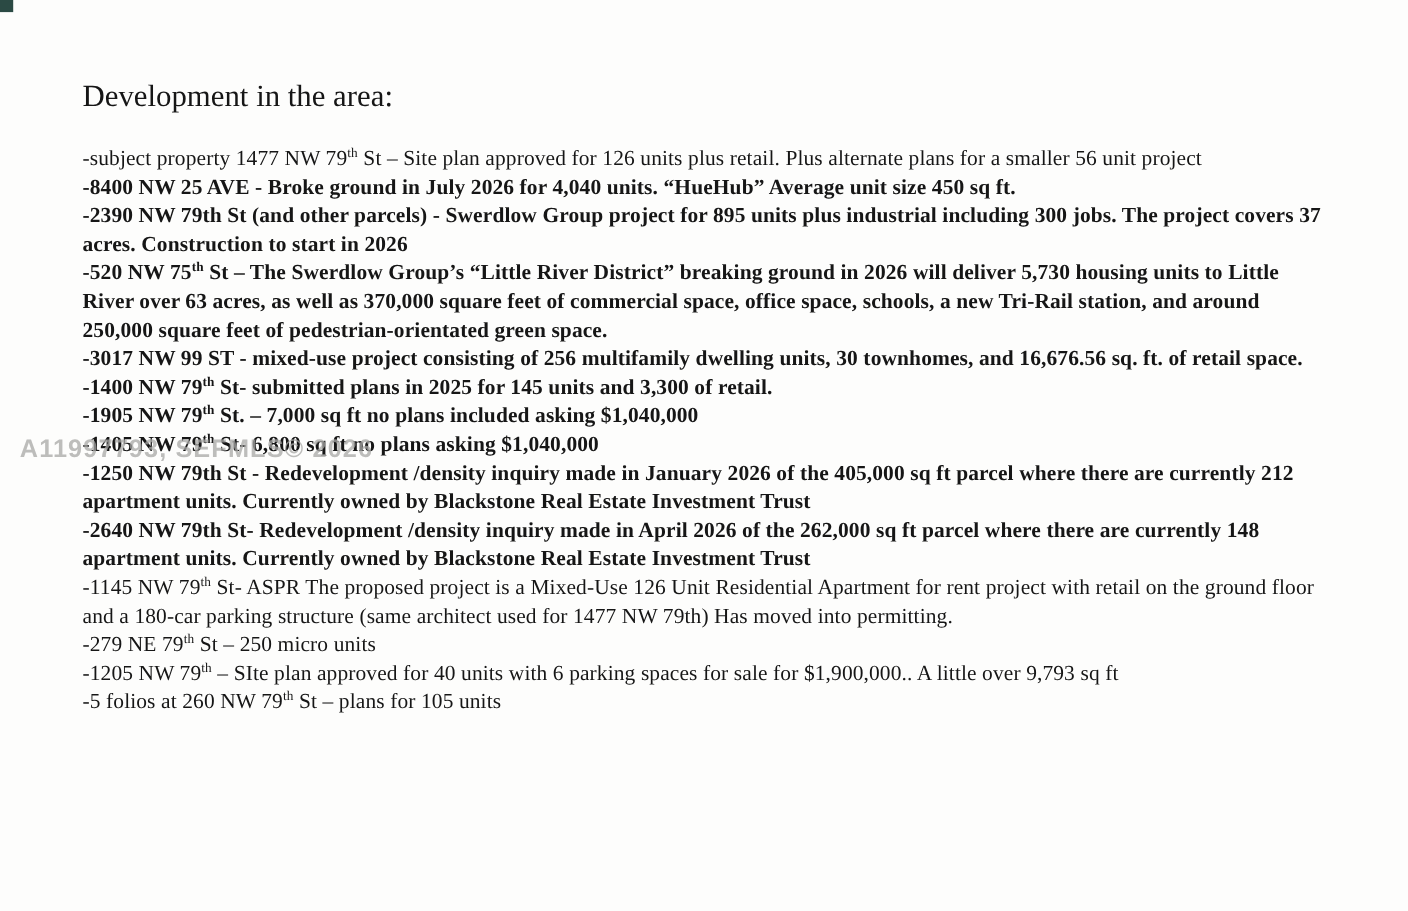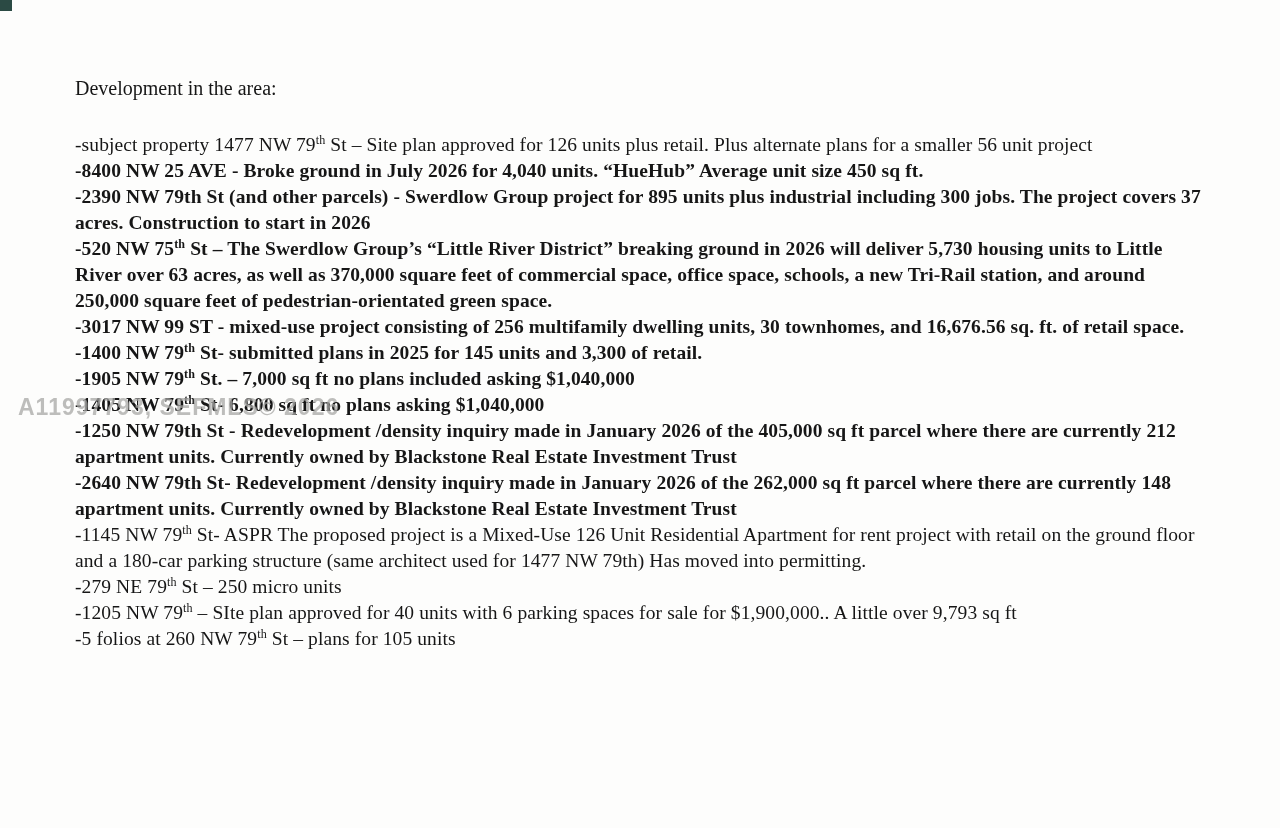--- a/index.html
+++ b/index.html
@@ -19,21 +19,21 @@
     width: 12px; height: 11px;
     background: #2b4a44;
   }
   .page {
     position: absolute;
     left: 75px;
     top: 76px;
     width: 1132px;
   }
   .page-title {
-    font-size: 20px;
+    font-size: 28px;
     line-height: 24px;
     margin: 0 0 32px 0;
     font-weight: normal;
   }
   .doc-list p.line {
     margin: 0;
     font-size: 19.5px;
     line-height: 26px;
     letter-spacing: 0.1px;
   }
@@ -70,19 +70,19 @@
   <div class="doc-list">
       <p class="line">-subject property 1477 NW 79<sup>th</sup> St – Site plan approved for 126 units plus retail. Plus alternate plans for a smaller 56 unit project</p>
       <p class="line bold">-8400 NW 25 AVE - Broke ground in July 2026 for 4,040 units. “HueHub” Average unit size 450 sq ft.</p>
       <p class="line bold">-2390 NW 79th St (and other parcels) - Swerdlow Group project for 895 units plus industrial including 300 jobs. The project covers 37 acres. Construction to start in 2026</p>
       <p class="line bold">-520 NW 75<sup>th</sup> St –  The Swerdlow Group’s “Little River District”  breaking ground in 2026 will deliver 5,730 housing units to Little River over 63 acres, as well as 370,000 square feet of commercial space, office space, schools, a new Tri-Rail station, and around 250,000 square feet of pedestrian-orientated green space.</p>
       <p class="line bold">-3017 NW 99 ST - mixed-use project consisting of 256 multifamily dwelling units, 30 townhomes, and 16,676.56 sq. ft. of retail space.</p>
       <p class="line bold">-1400 NW 79<sup>th</sup> St- submitted plans in 2025 for 145 units and 3,300 of retail.</p>
       <p class="line bold">-1905 NW 79<sup>th</sup> St. – 7,000 sq ft no plans included asking $1,040,000</p>
       <p class="line bold">-1405 NW 79<sup>th</sup> St- 6,800 sq ft no plans asking $1,040,000</p>
       <p class="line bold">-1250 NW 79th St - Redevelopment /density inquiry made in January 2026 of the  405,000 sq ft parcel where there are currently 212 apartment units. Currently owned by Blackstone Real Estate Investment Trust</p>
-      <p class="line bold">-2640 NW 79th St- Redevelopment /density inquiry made in January 2026 of the 262,000 sq ft parcel where there are currently 148 apartment units. Currently owned by Blackstone Real Estate Investment Trust</p>
+      <p class="line bold">-2640 NW 79th St- Redevelopment /density inquiry made in April 2026 of the 262,000 sq ft parcel where there are currently 148 apartment units. Currently owned by Blackstone Real Estate Investment Trust</p>
       <p class="line">-1145 NW 79<sup>th</sup> St- ASPR The proposed project is a Mixed-Use 126 Unit Residential Apartment for rent project with retail on the ground floor and a 180-car parking structure (same architect used for 1477 NW 79th) Has moved into permitting.</p>
       <p class="line">-279 NE 79<sup>th</sup> St – 250 micro units</p>
       <p class="line">-1205 NW 79<sup>th</sup> – SIte plan approved for 40 units with 6 parking spaces for sale for $1,900,000.. A little over 9,793 sq ft</p>
       <p class="line">-5 folios at 260 NW 79<sup>th</sup> St – plans for 105 units</p>
     </div>
 </div>
 
 </body></html>

